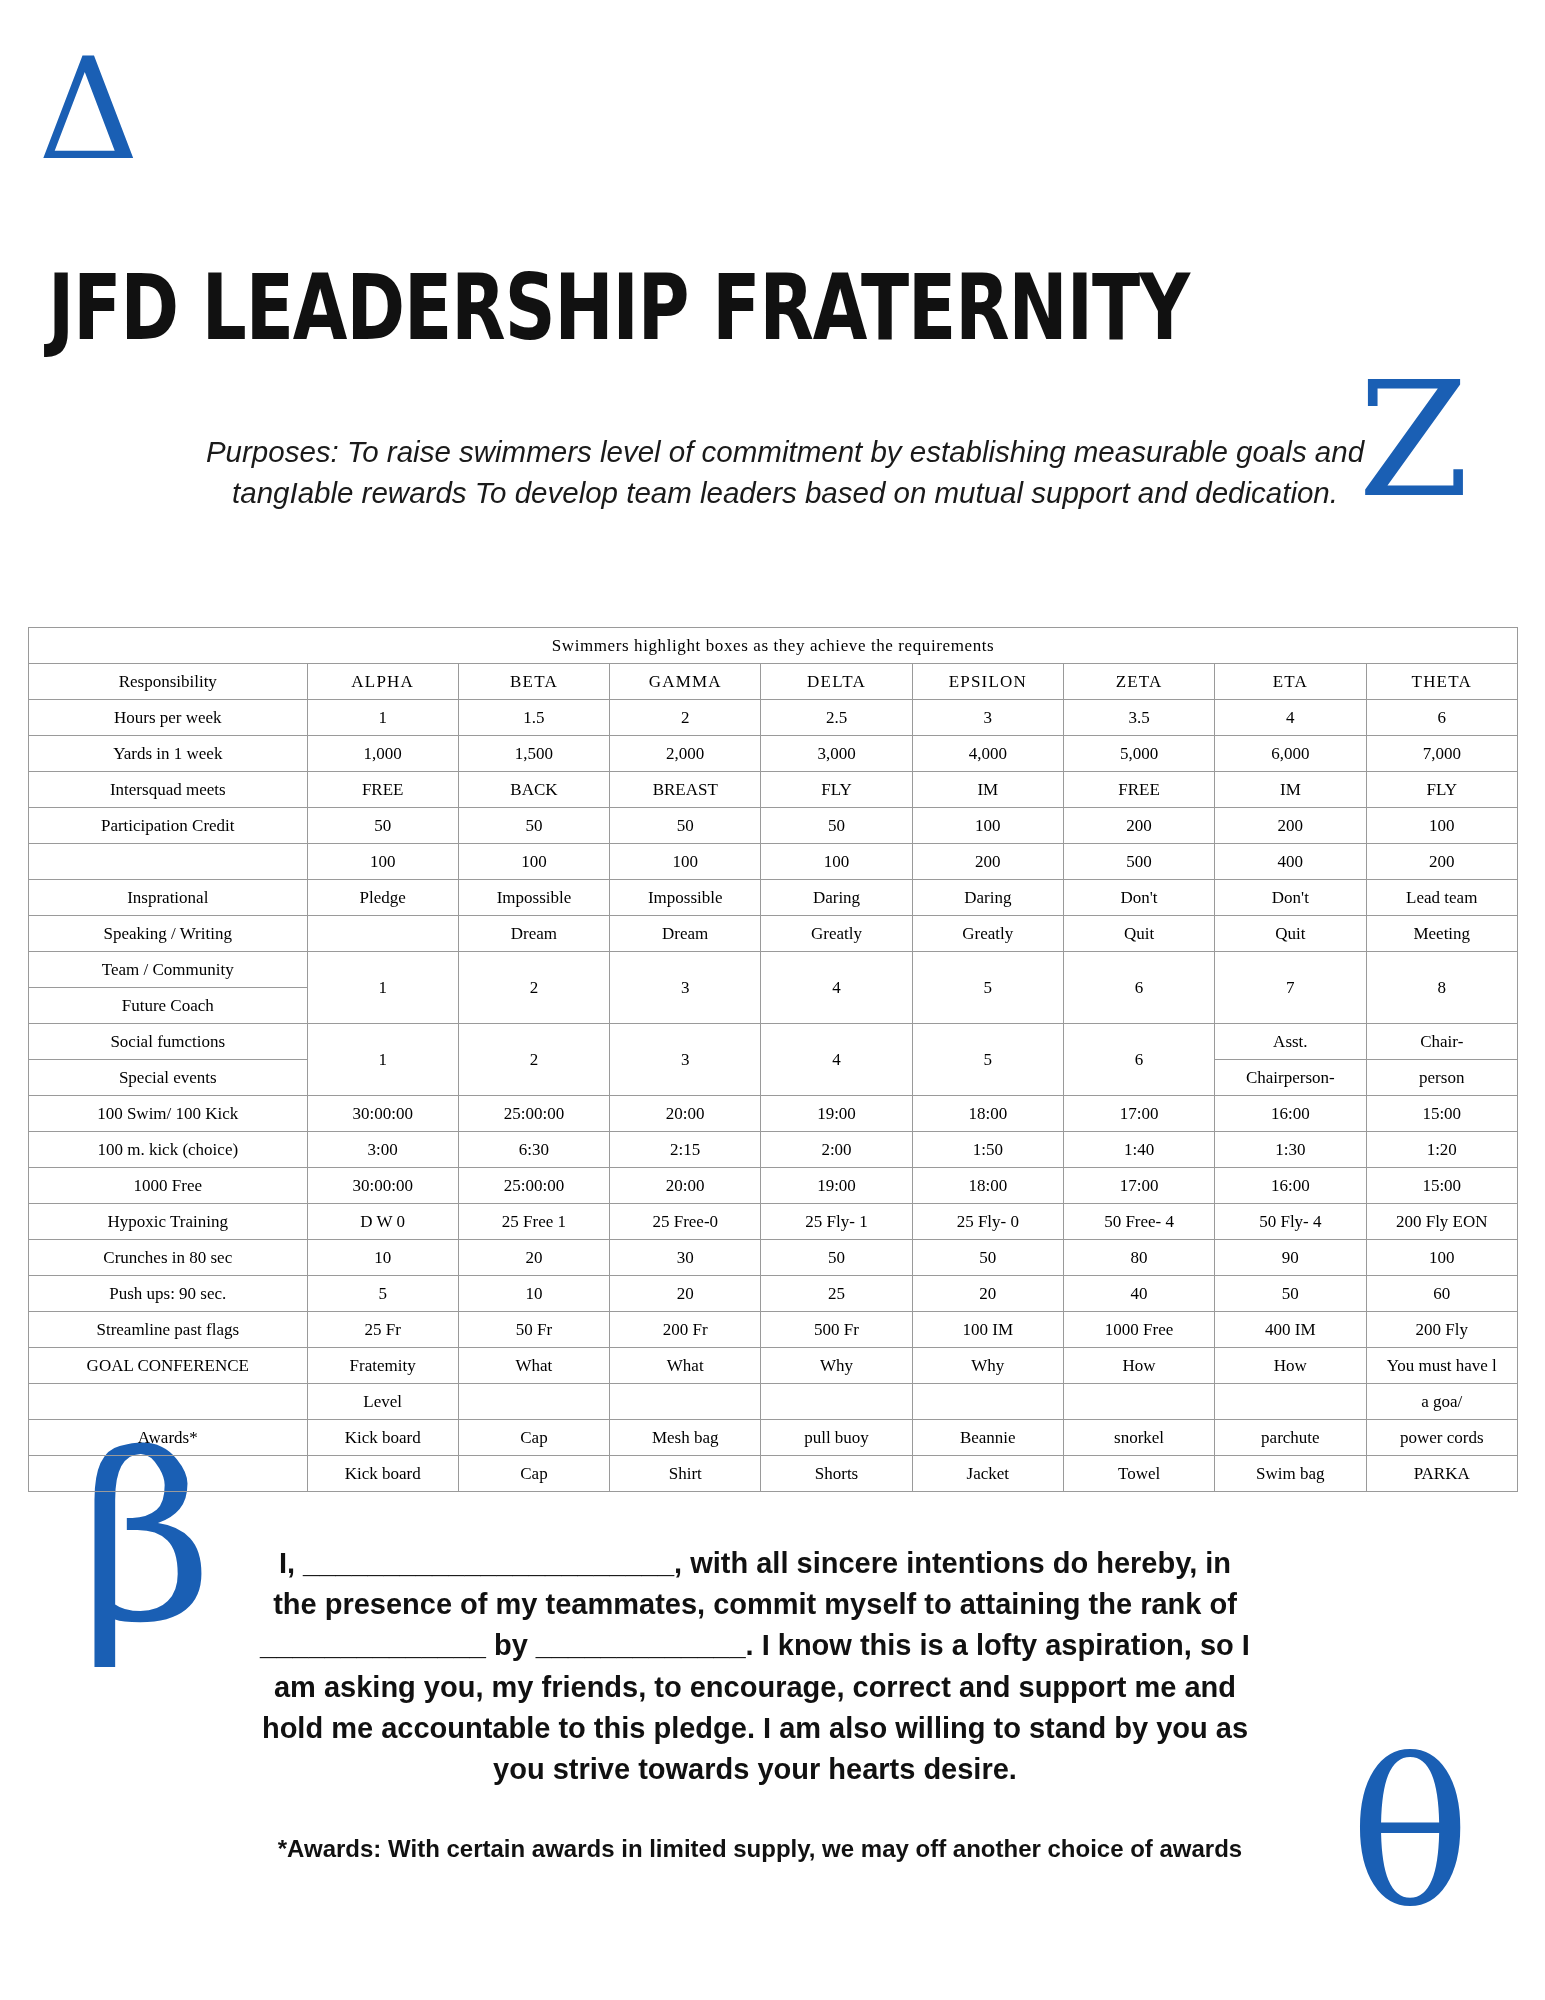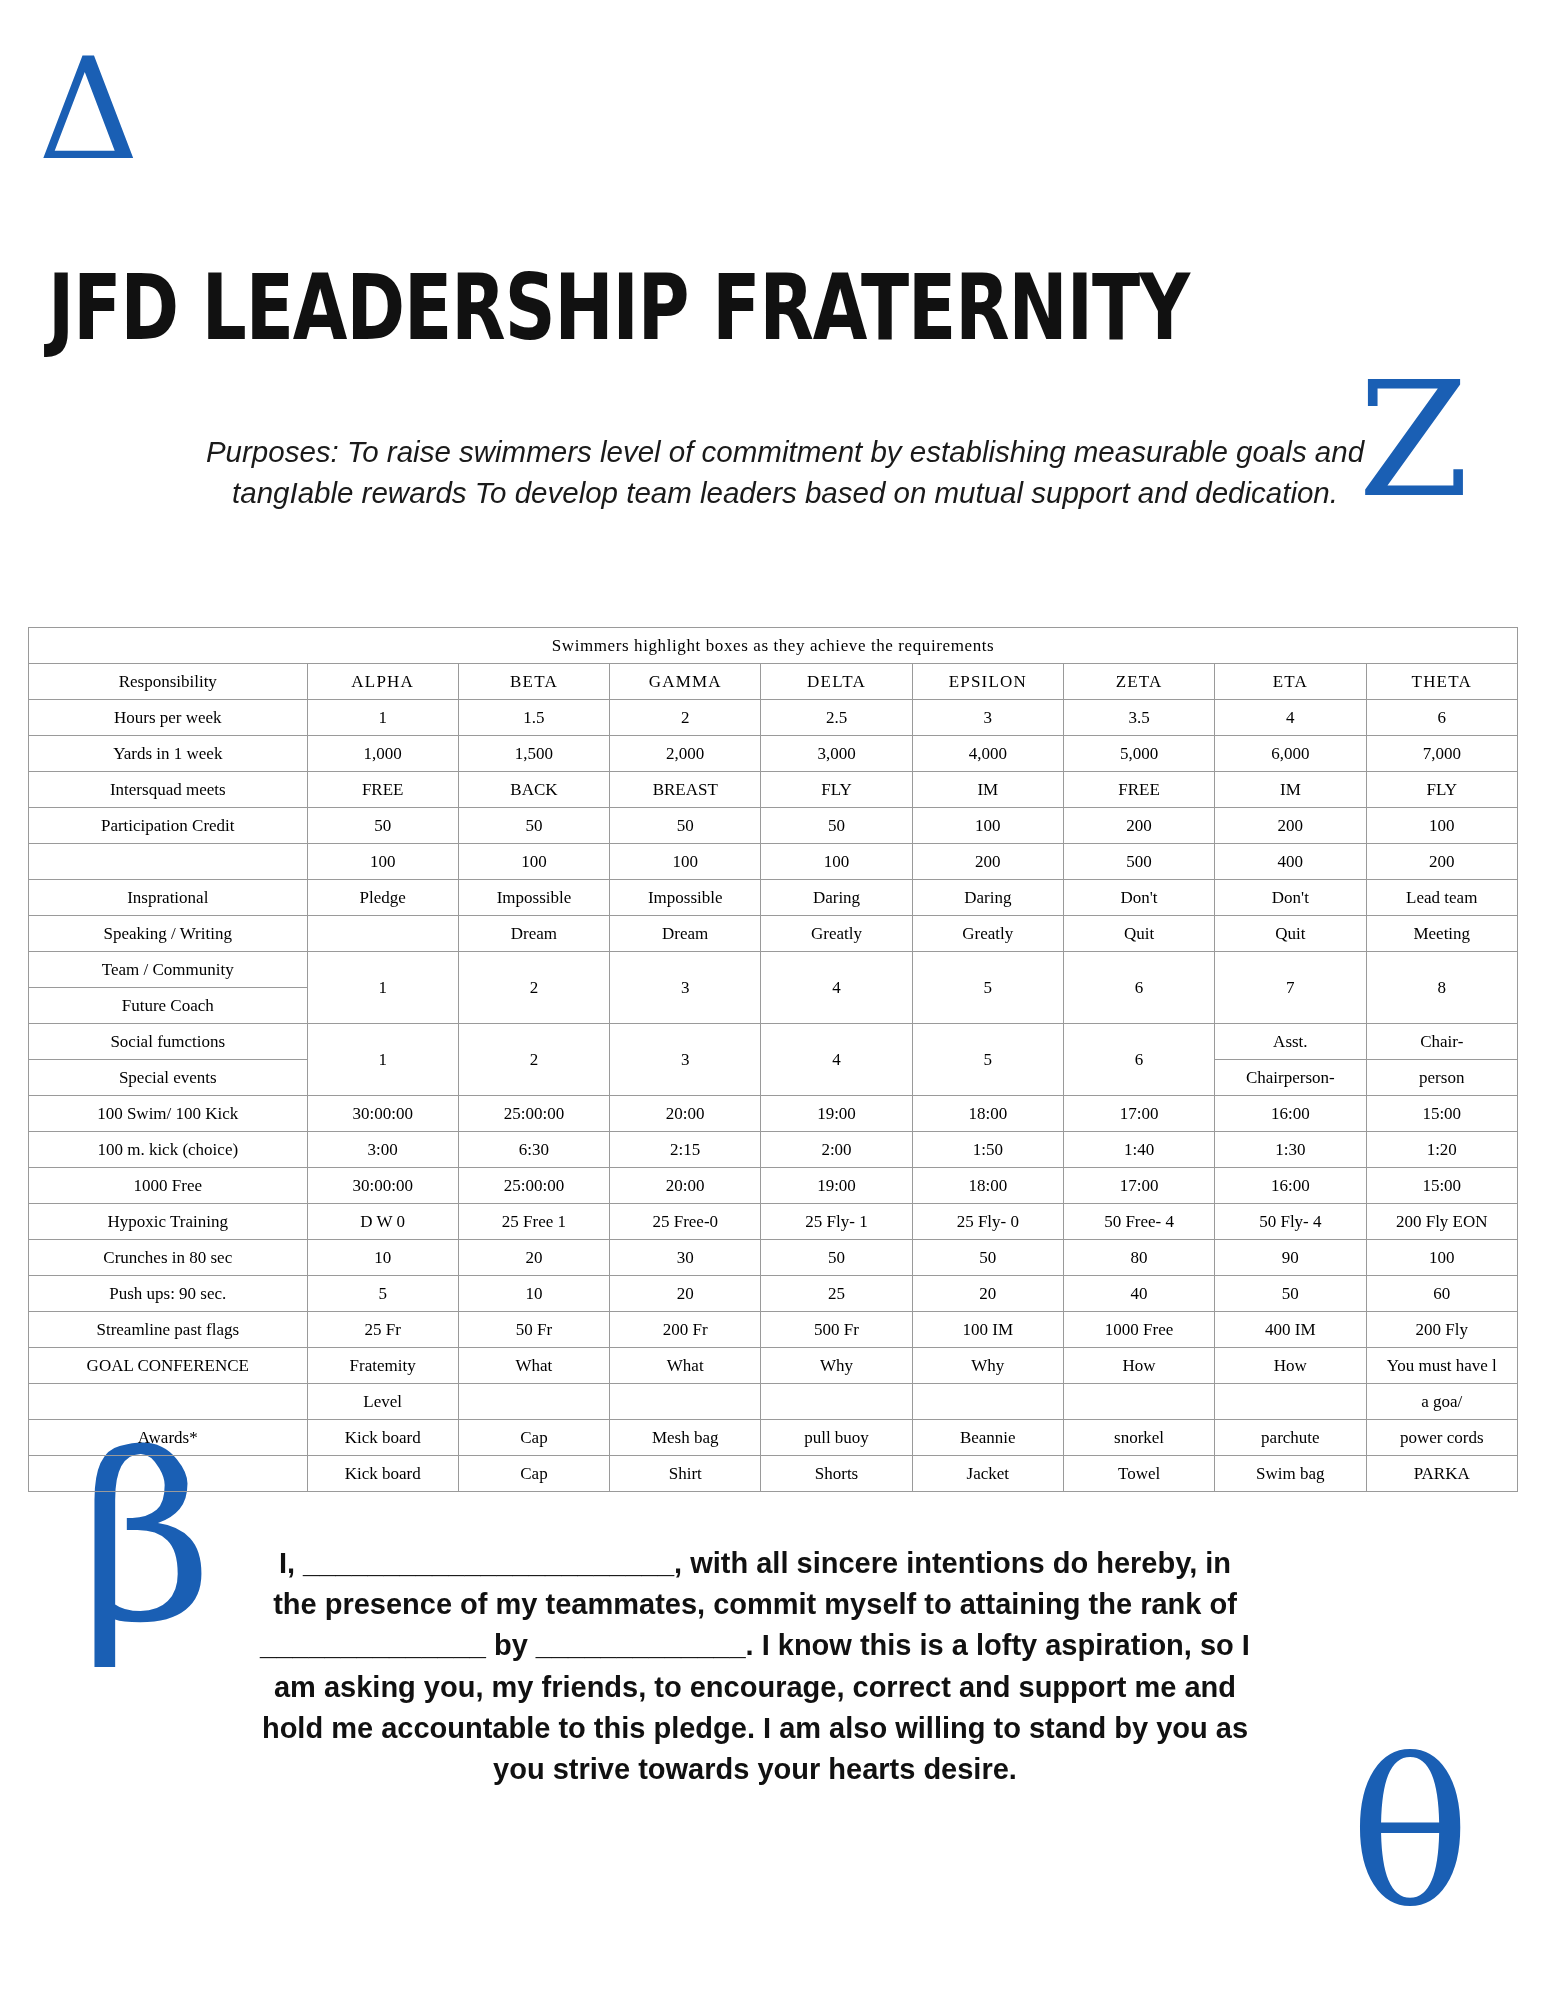--- a/index.html
+++ b/index.html
@@ -478,14 +478,15 @@
           <td class="small">Towel</td>
           <td class="small">Swim bag</td>
           <td class="small">PARKA</td>
         </tr>
       </tbody>
     </table>
   </div>
 
   <div class="pledge">I, _______________________, with all sincere intentions do hereby, in the presence of my teammates, commit myself to attaining the rank of ______________ by _____________. I know this is a lofty aspiration, so I am asking you, my friends, to encourage, correct and support me and hold me accountable to this pledge. I am also willing to stand by you as you strive towards your hearts desire.</div>
 
+  <div class="awards-note">*Awards: With certain awards in limited supply, we may off another choice of awards</div>
 
 </div>
 
 </body></html>

